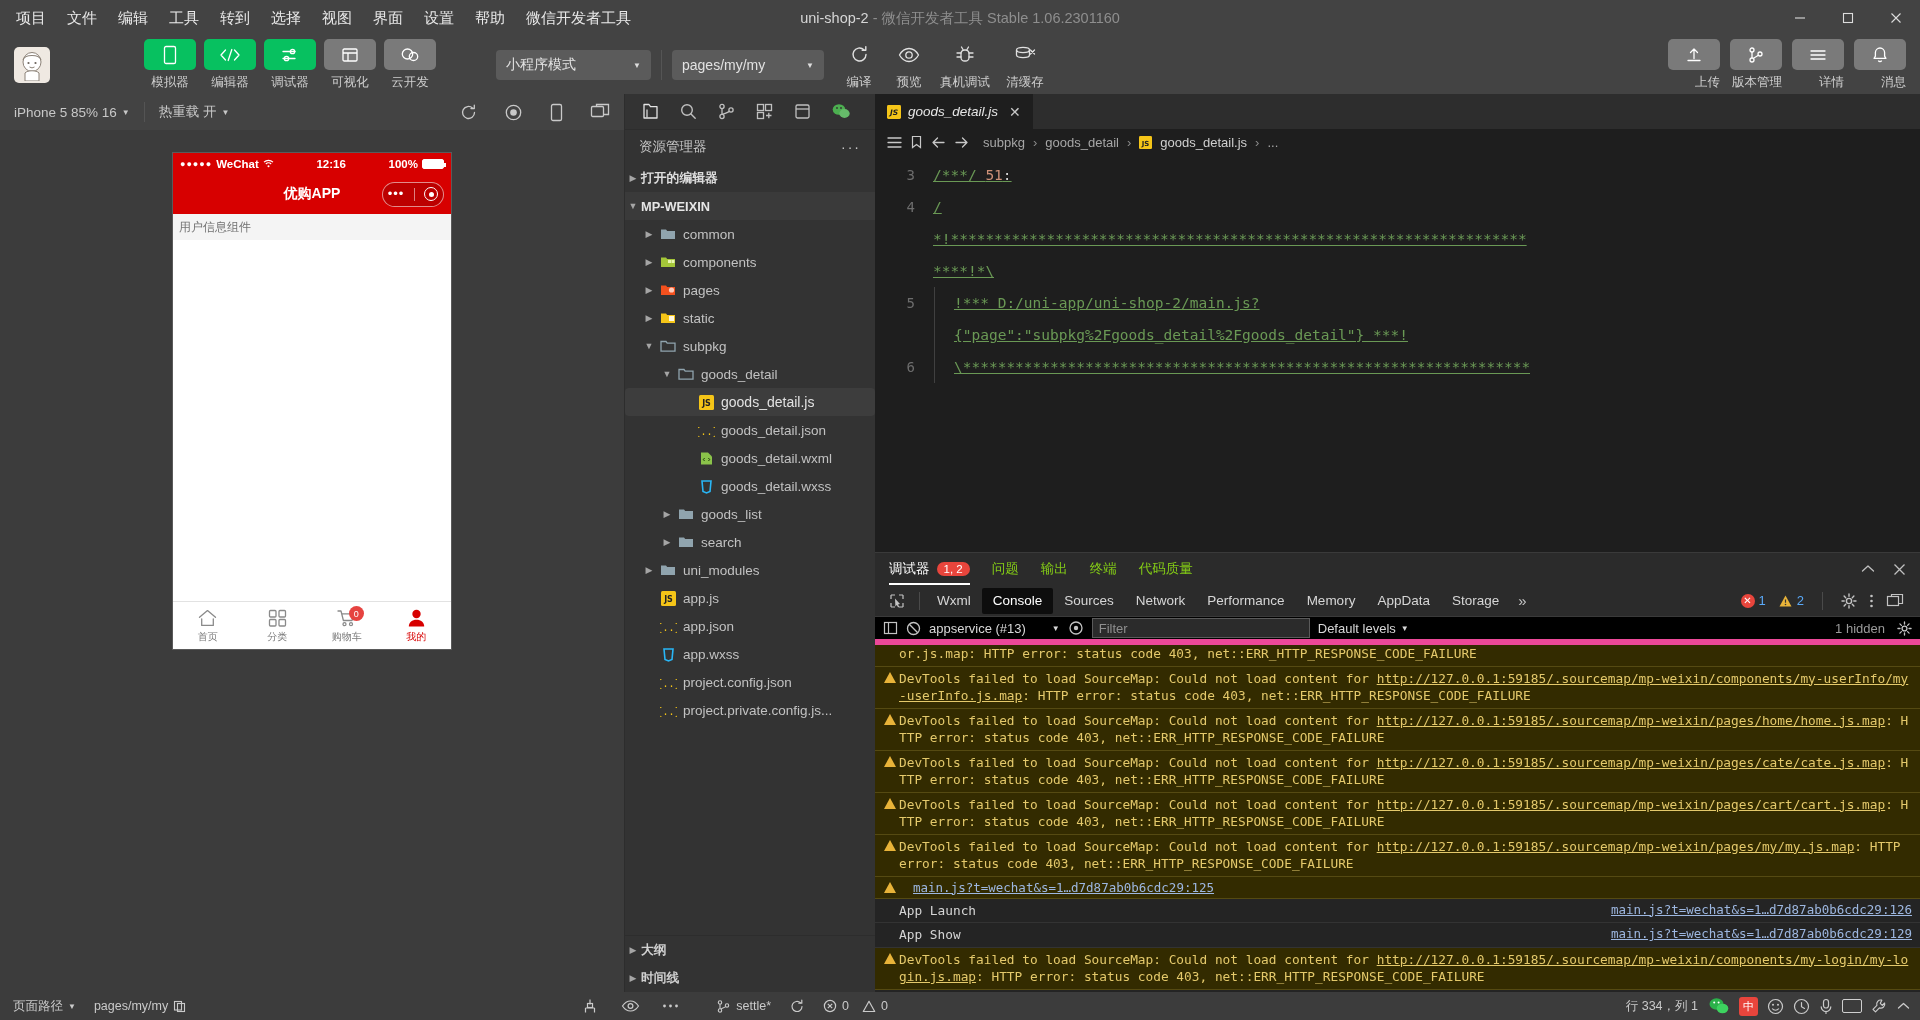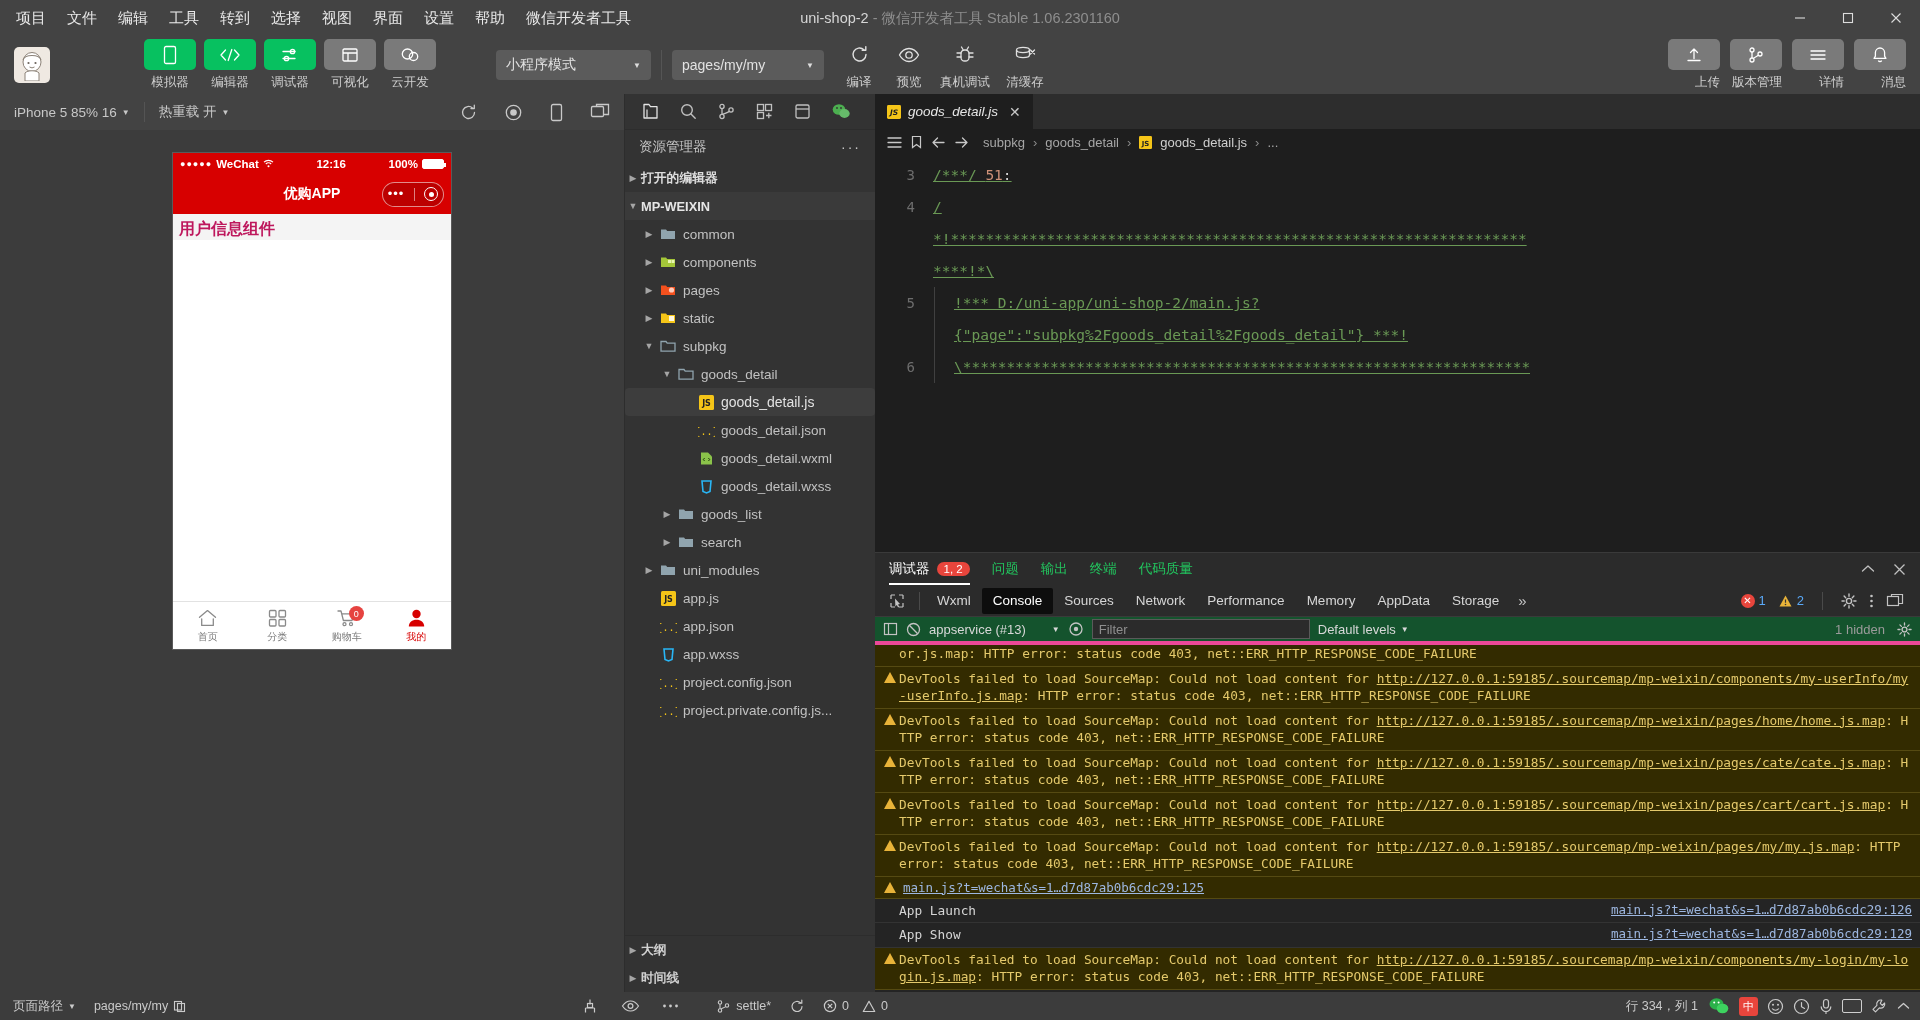--- a/index.html
+++ b/index.html
@@ -89,21 +89,21 @@
   .phcaps {
     margin-left: auto; margin-right: 7px; width: 62px; height: 25px; border-radius: 13px;
     border: 1px solid rgba(255,255,255,.55); background: rgba(0,0,0,.12);
     display: flex; align-items: center; justify-content: space-around; z-index: 2;
   }
   .phcaps .d3 { color: #fff; font-size: 13px; letter-spacing: 1px; line-height: 0.5; }
   .phcaps .sp { width: 1px; height: 13px; background: rgba(255,255,255,.5); }
   .phcaps .circ { width: 14px; height: 14px; border: 1.5px solid #fff; border-radius: 50%; display: flex; align-items: center; justify-content: center; }
   .phcaps .circ i { width: 5px; height: 5px; background: #fff; border-radius: 50%; }
   .phbody { flex: 1 1 auto; background: #f4f4f4; position: relative; }
-  .phbody .lead { position: absolute; top: 5px; left: 6px; font-size: 16px; color: #be185d; font-weight: bold; }
+  .phbody .lead { position: absolute; top: 5px; left: 6px; font-size: 12px; color: #737373; }
   .phwhite { position: absolute; top: 26px; left: 0; right: 0; bottom: 0; background: #fff; }
   .phtabs { height: 48px; background: #fff; border-top: 1px solid #e2e2e2; display: flex; }
   .phtab { flex: 1; display: flex; flex-direction: column; align-items: center; justify-content: center; gap: 2px; position: relative; }
   .phtab .tl { font-size: 10px; color: #7a7a7a; }
   .phtab.on .tl { color: #d70000; }
   .badge {
     position: absolute; top: 4px; left: 50%; margin-left: 2px; background: #e64340; color: #fff;
     font-size: 9px; border-radius: 9px; min-width: 15px; height: 15px; display: flex;
     align-items: center; justify-content: center; padding: 0 3px;
   }
@@ -148,57 +148,57 @@
   .cl { display: flex; font-family: "DejaVu Sans Mono", "Liberation Mono", monospace; font-size: 14.5px; line-height: 32px; white-space: pre; }
   .gut { width: 58px; flex: 0 0 58px; text-align: right; padding-right: 18px; color: #6d6d6d; font-size: 14px; }
   .ctext { color: #6a9955; overflow: hidden; text-decoration: underline; }
   .num { color: #ce9178; }
   .punc { color: #d4d4d4; }
   .indguide { border-left: 1px solid #404040; padding-left: 19px; margin-left: 1px; }
 
   
   .devtools { height: 440px; flex: 0 0 440px; background: #242424; display: flex; flex-direction: column; border-top: 1px solid #3a3a3a; }
   .panelbar { height: 32px; flex: 0 0 32px; background: #2b2b2b; display: flex; align-items: center; padding: 0 14px; gap: 22px; }
-  .ptab { font-size: 13.5px; color: #22c55e; height: 32px; display: flex; align-items: center; gap: 7px; cursor: default; position: relative; }
+  .ptab { font-size: 13.5px; color: #84cc16; height: 32px; display: flex; align-items: center; gap: 7px; cursor: default; position: relative; }
   .ptab.on { color: #fff; }
   .ptab.on:after { content: ""; position: absolute; left: 0; right: 0; bottom: 0; height: 2px; background: #fff; }
   .pcount { background: #e8453c; color: #fff; font-size: 11.5px; border-radius: 9px; padding: 1px 7px; }
   .panelbar .right { margin-left: auto; display: flex; gap: 18px; color: #c0c0c0; align-items: center; }
   .dtabs { height: 32px; flex: 0 0 32px; background: #2b2b2b; display: flex; align-items: center; padding: 0 6px; gap: 0; border-bottom: 1px solid #3a3a3a; }
   .dtabs .pick { width: 32px; display: flex; align-items: center; justify-content: center; color: #c3c3c3; }
   .dtabs .dsep { width: 1px; height: 18px; background: #4a4a4a; margin: 0 6px; }
   .dtab { height: 26px; display: flex; align-items: center; padding: 0 11px; font-size: 13.5px; color: #d6d6d6; border-radius: 2px; cursor: default; }
   .dtab.on { background: #0d0d0d; color: #fff; }
   .dtabs .more { color: #c5c5c5; padding: 0 8px; font-size: 15px; }
   .dtabs .rt { margin-left: auto; display: flex; align-items: center; gap: 12px; padding-right: 10px; font-size: 13px; }
   .errc { color: #5aa9f8; display: flex; align-items: center; gap: 4px; }
   .badge-x { width: 14px; height: 14px; border-radius: 50%; background: #e8453c; color: #fff; font-size: 10px; display: flex; align-items: center; justify-content: center; }
   .ctoolbar {
-    height: 28px; flex: 0 0 28px; background: #14532d; display: flex; align-items: center;
-    gap: 8px; padding: 0 8px; border-bottom: 4px solid #ec4899; font-size: 13px; color: #d0d0d0;
+    height: 28px; flex: 0 0 28px; background: #000000; display: flex; align-items: center;
+    gap: 8px; padding: 0 8px; border-bottom: 6px solid #ec4899; font-size: 13px; color: #d0d0d0;
   }
   .ctoolbar .ci { color: #c3c3c3; display: flex; align-items: center; }
   .ctxsel { display: flex; align-items: center; gap: 26px; color: #d8d8d8; }
   .ctxsel .car { font-size: 8px; }
   .filterbox {
     width: 218px; height: 20px; background: #2b2b2b; border: 1px solid #5a5a5a;
     display: flex; align-items: center; padding: 0 6px; color: #8e8e8e; font-size: 13px;
   }
   .lvl { display: flex; align-items: center; gap: 5px; color: #d8d8d8; }
   .ctoolbar .rt { margin-left: auto; display: flex; align-items: center; gap: 12px; color: #9a9a9a; }
   .clog { flex: 1 1 auto; overflow: hidden; font-family: "DejaVu Sans Mono", "Liberation Mono", monospace; font-size: 12.8px; }
   .lrow { display: flex; align-items: flex-start; padding: 3px 8px 3px 6px; border-bottom: 1px solid #3a3a20; min-height: 22px; }
   .lrow.warn { background: #332b00; border-bottom: 1px solid #554a12; }
   .lrow.plain { background: #242424; border-bottom: 1px solid #333; }
   .wi { flex: 0 0 18px; padding-top: 2px; display: flex; justify-content: center; }
   .wtri { width: 0; height: 0; border-left: 6px solid transparent; border-right: 6px solid transparent; border-bottom: 11px solid #e8b339; }
   .lmsg { flex: 1 1 auto; color: #e4c96b; line-height: 17.5px; word-break: break-all; }
   .lrow.plain .lmsg { color: #d6d6d6; }
   .lmsg a { color: #e4c96b; text-decoration: underline; }
-  .lsrc { flex: 0 0 auto; margin-left: 4px; color: #9db7e0; text-decoration: underline; white-space: nowrap; font-size: 12.5px; }
+  .lsrc { flex: 0 0 auto; margin-left: 14px; color: #9db7e0; text-decoration: underline; white-space: nowrap; font-size: 12.5px; }
   .lrow.plain .lsrc { color: #9db7e0; }
   .arrowr { display: inline-block; color: #bdbdbd; font-size: 9px; margin-right: 3px; }
 
   
   .statusbar {
     height: 28px; flex: 0 0 28px; background: #3c3c3c; display: flex; align-items: center;
     color: #cacaca; font-size: 12.5px; padding: 0 10px; gap: 12px;
   }
   .sbi { display: flex; align-items: center; gap: 5px; cursor: default; padding: 0 3px; }
   .sbi .car { font-size: 8px; }

